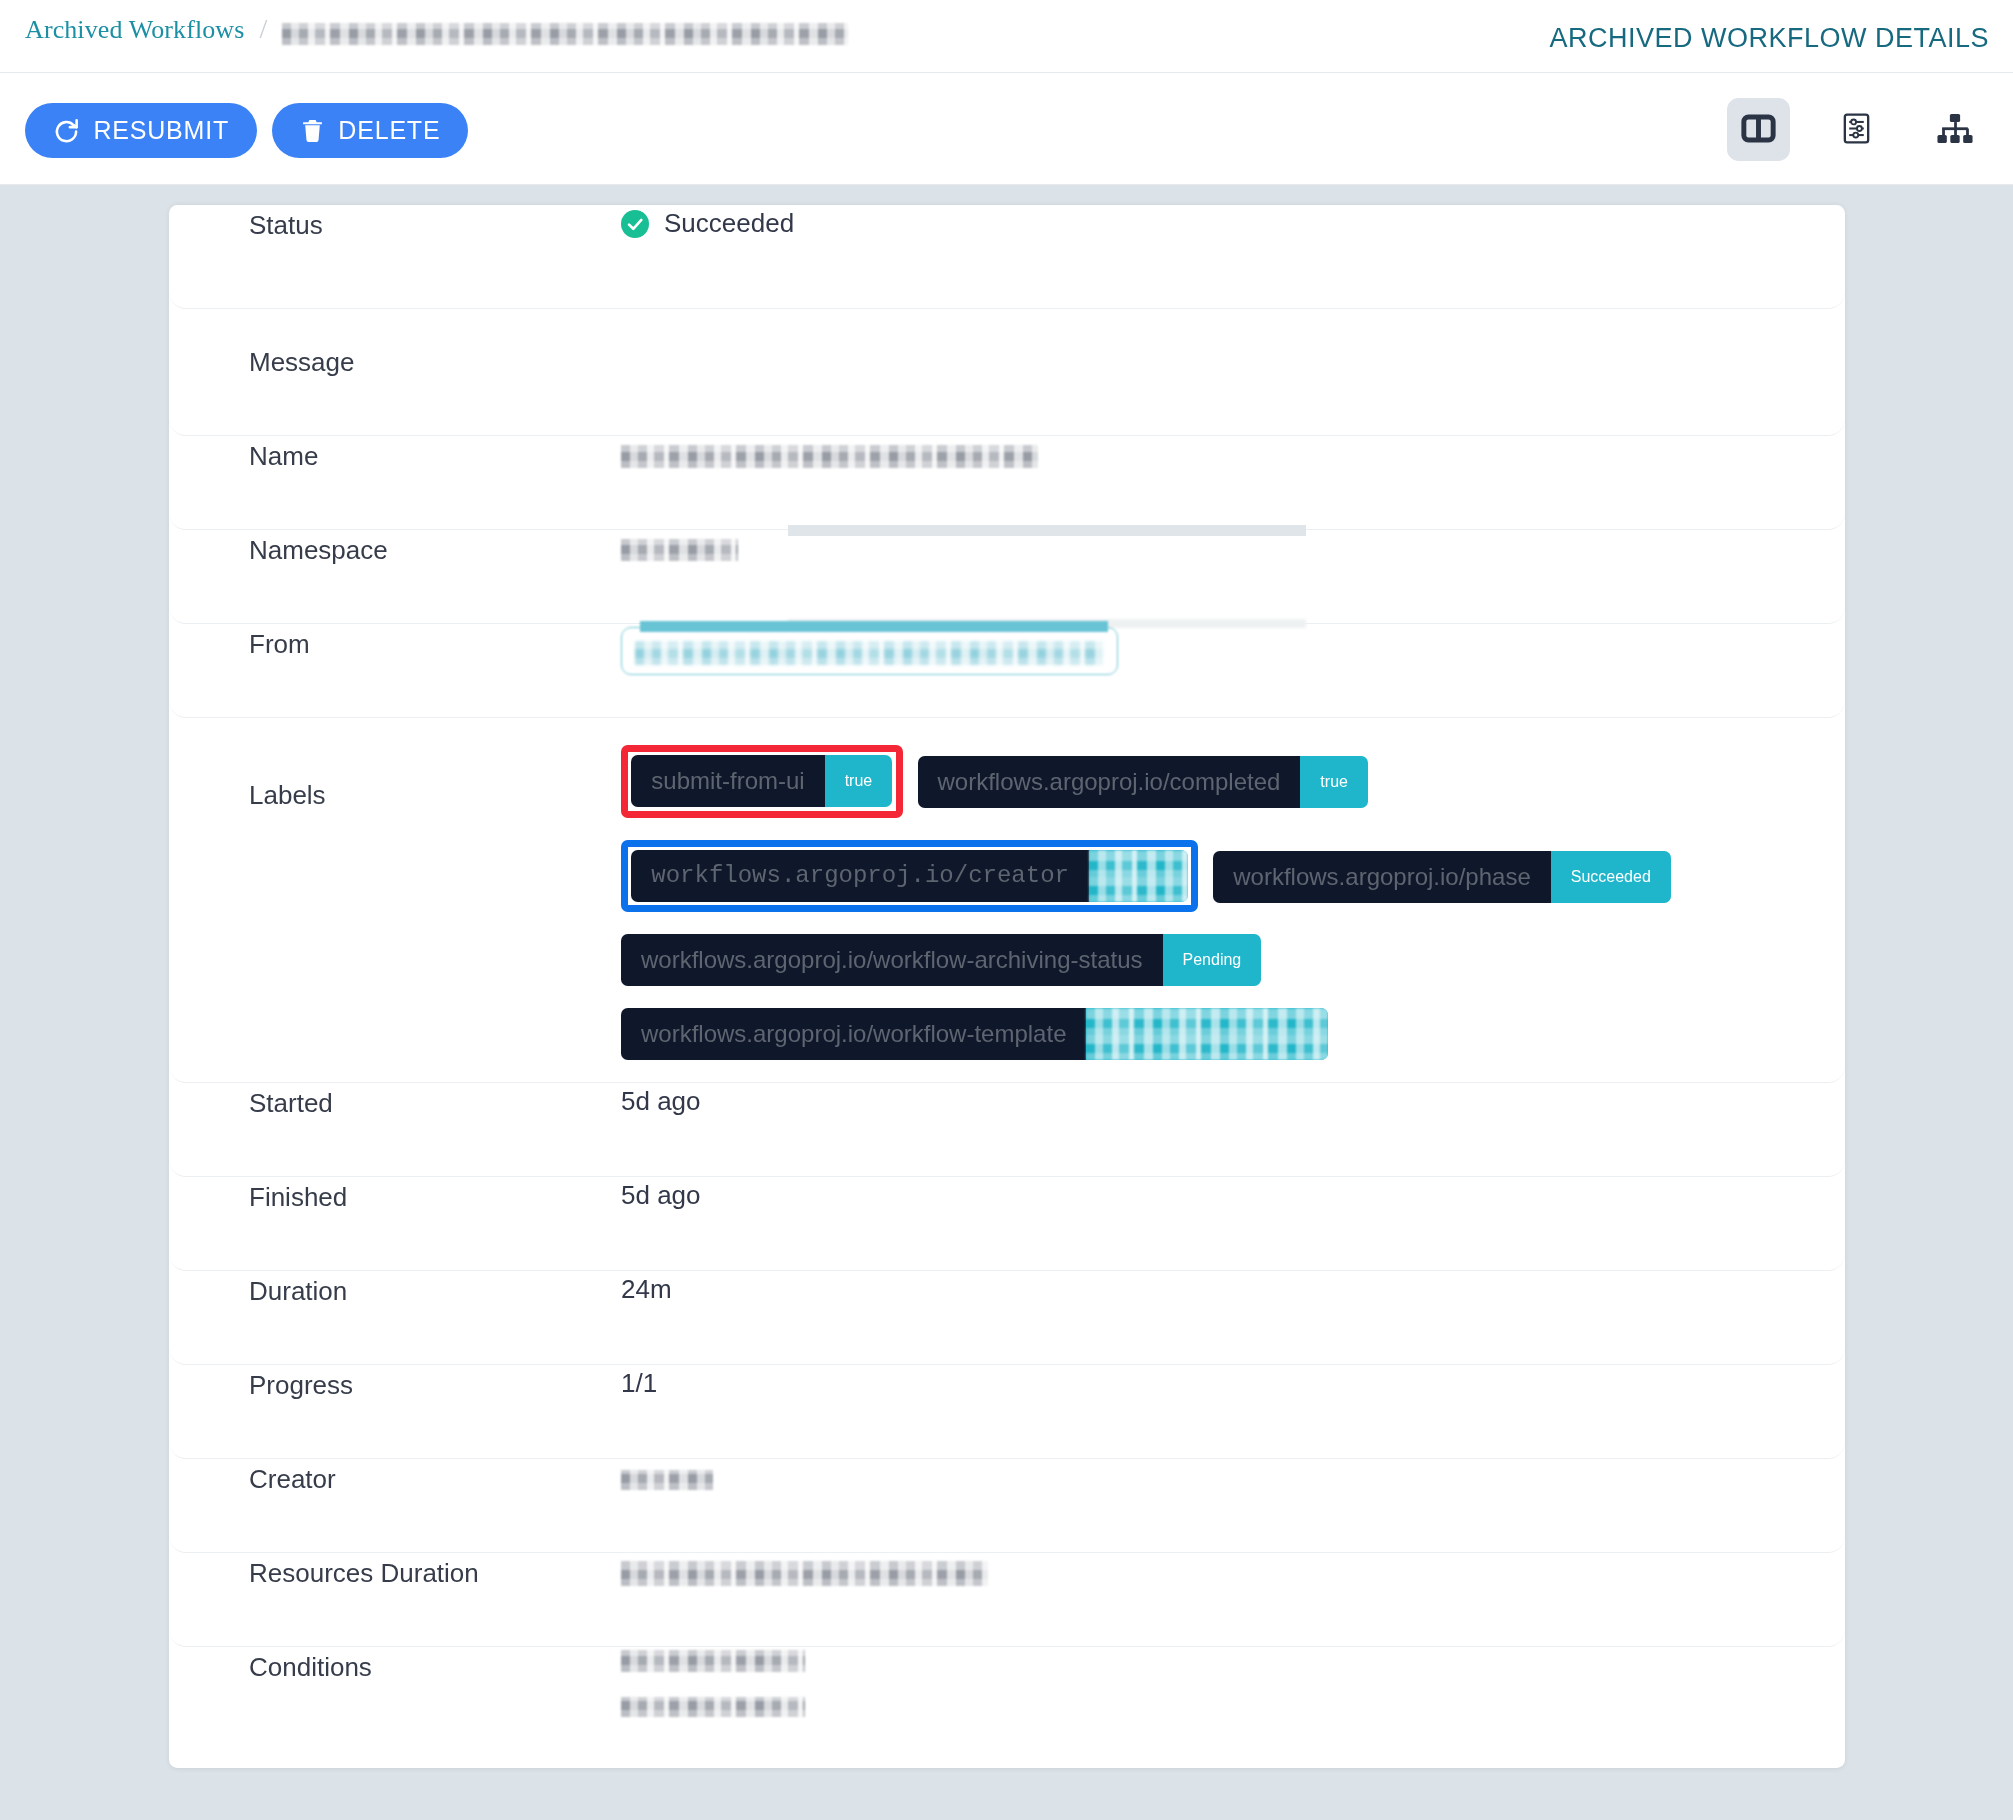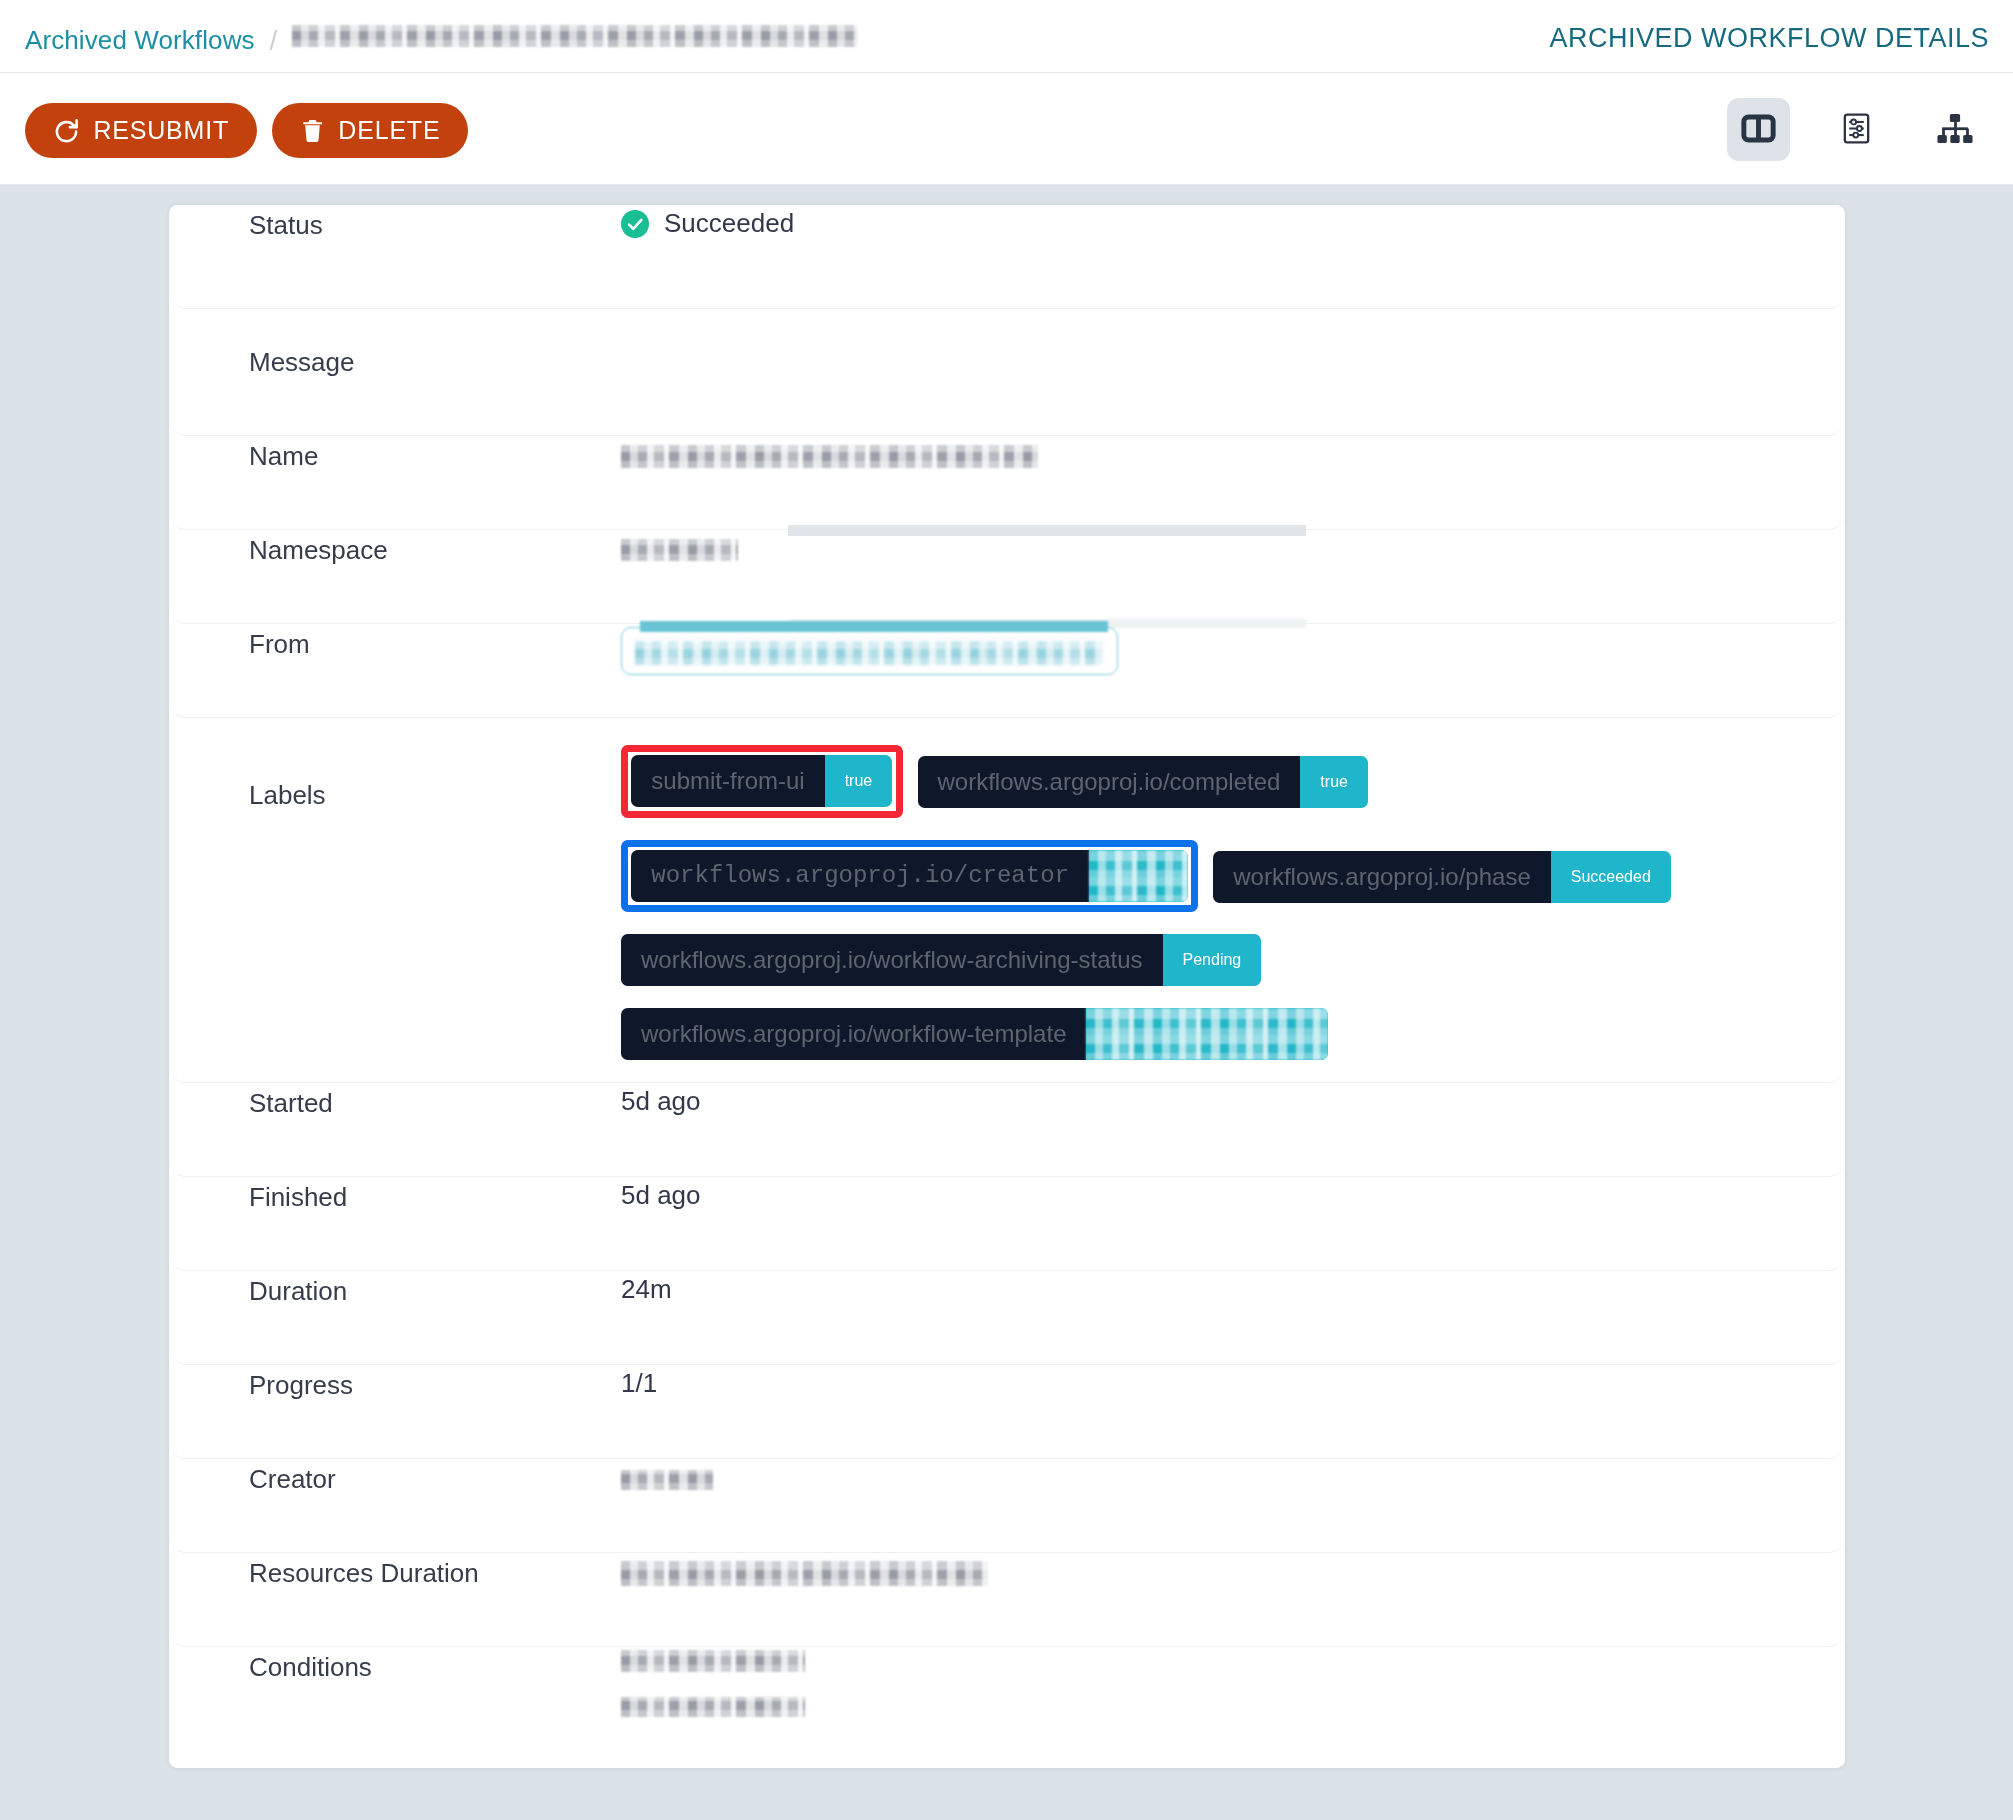--- a/index.html
+++ b/index.html
@@ -51,24 +51,25 @@
     left: 0; top: 0;
     width: 2014px;
     height: 73px;
     background: #ffffff;
     border-bottom: 1.7px solid #e6eaed;
     box-sizing: border-box;
   }
   .breadcrumb {
     position: absolute;
     left: 25px;
-    top: 25px;
-    display: flex;
-    align-items: flex-start;
+    top: 12px;
+    display: flex;
+    align-items: flex-end;
     height: 33px;
+    font-family: Liberation Serif, serif;
   }
   .breadcrumb-link {
     color: #1b8fa3;
     font-size: 26px;
     letter-spacing: 0.1px;
     text-decoration: none;
     cursor: pointer;
   }
   .breadcrumb-sep {
     color: #c9cfd4;
@@ -130,21 +131,21 @@
     display: flex;
     gap: 15px;
   }
   .pill-btn {
     display: flex;
     align-items: center;
     gap: 13.4px;
     height: 55px;
     padding: 0 28px;
     border-radius: 27.6px;
-    background: #c2410c;
+    background: #3b82f6;
     color: #ffffff;
     font-size: 25px;
     letter-spacing: 0.8px;
     border: none;
     cursor: pointer;
     font-family: "Liberation Sans", sans-serif;
   }
   .pill-btn svg { display: block; }
 
   .view-toggles {

